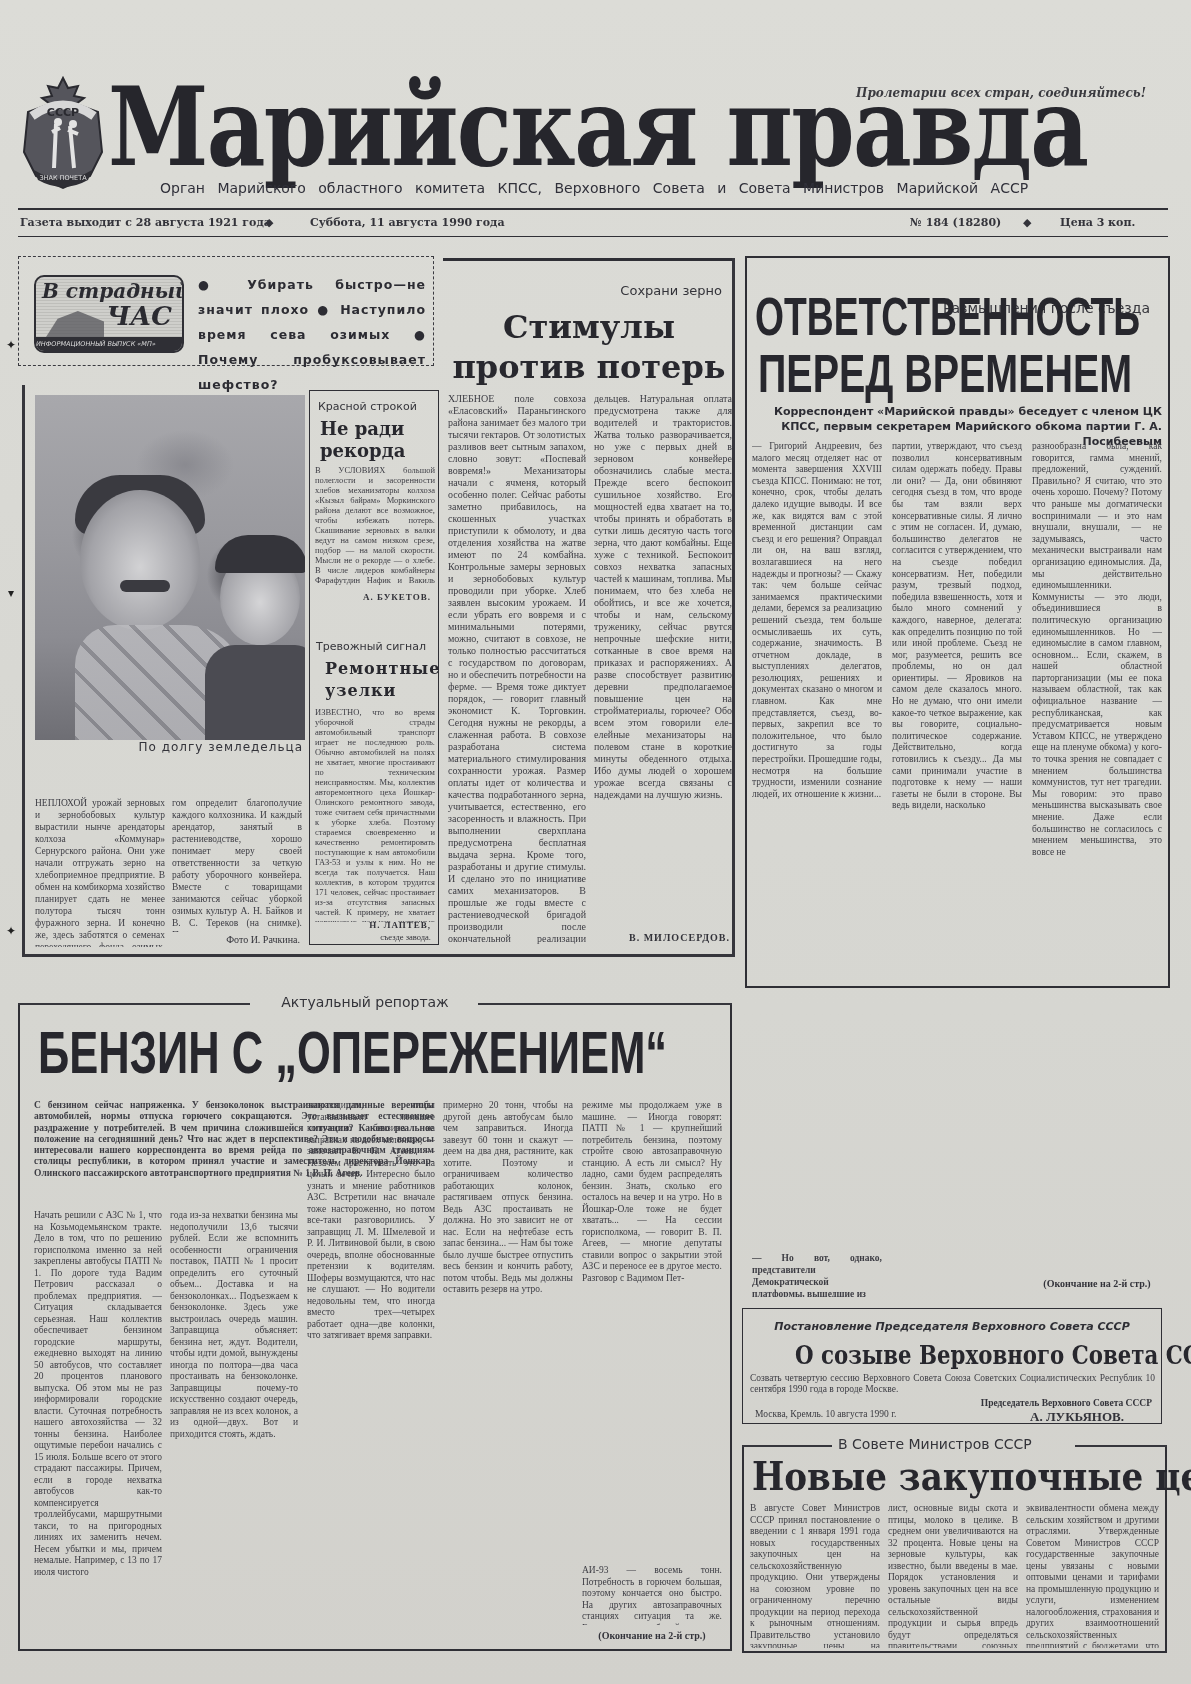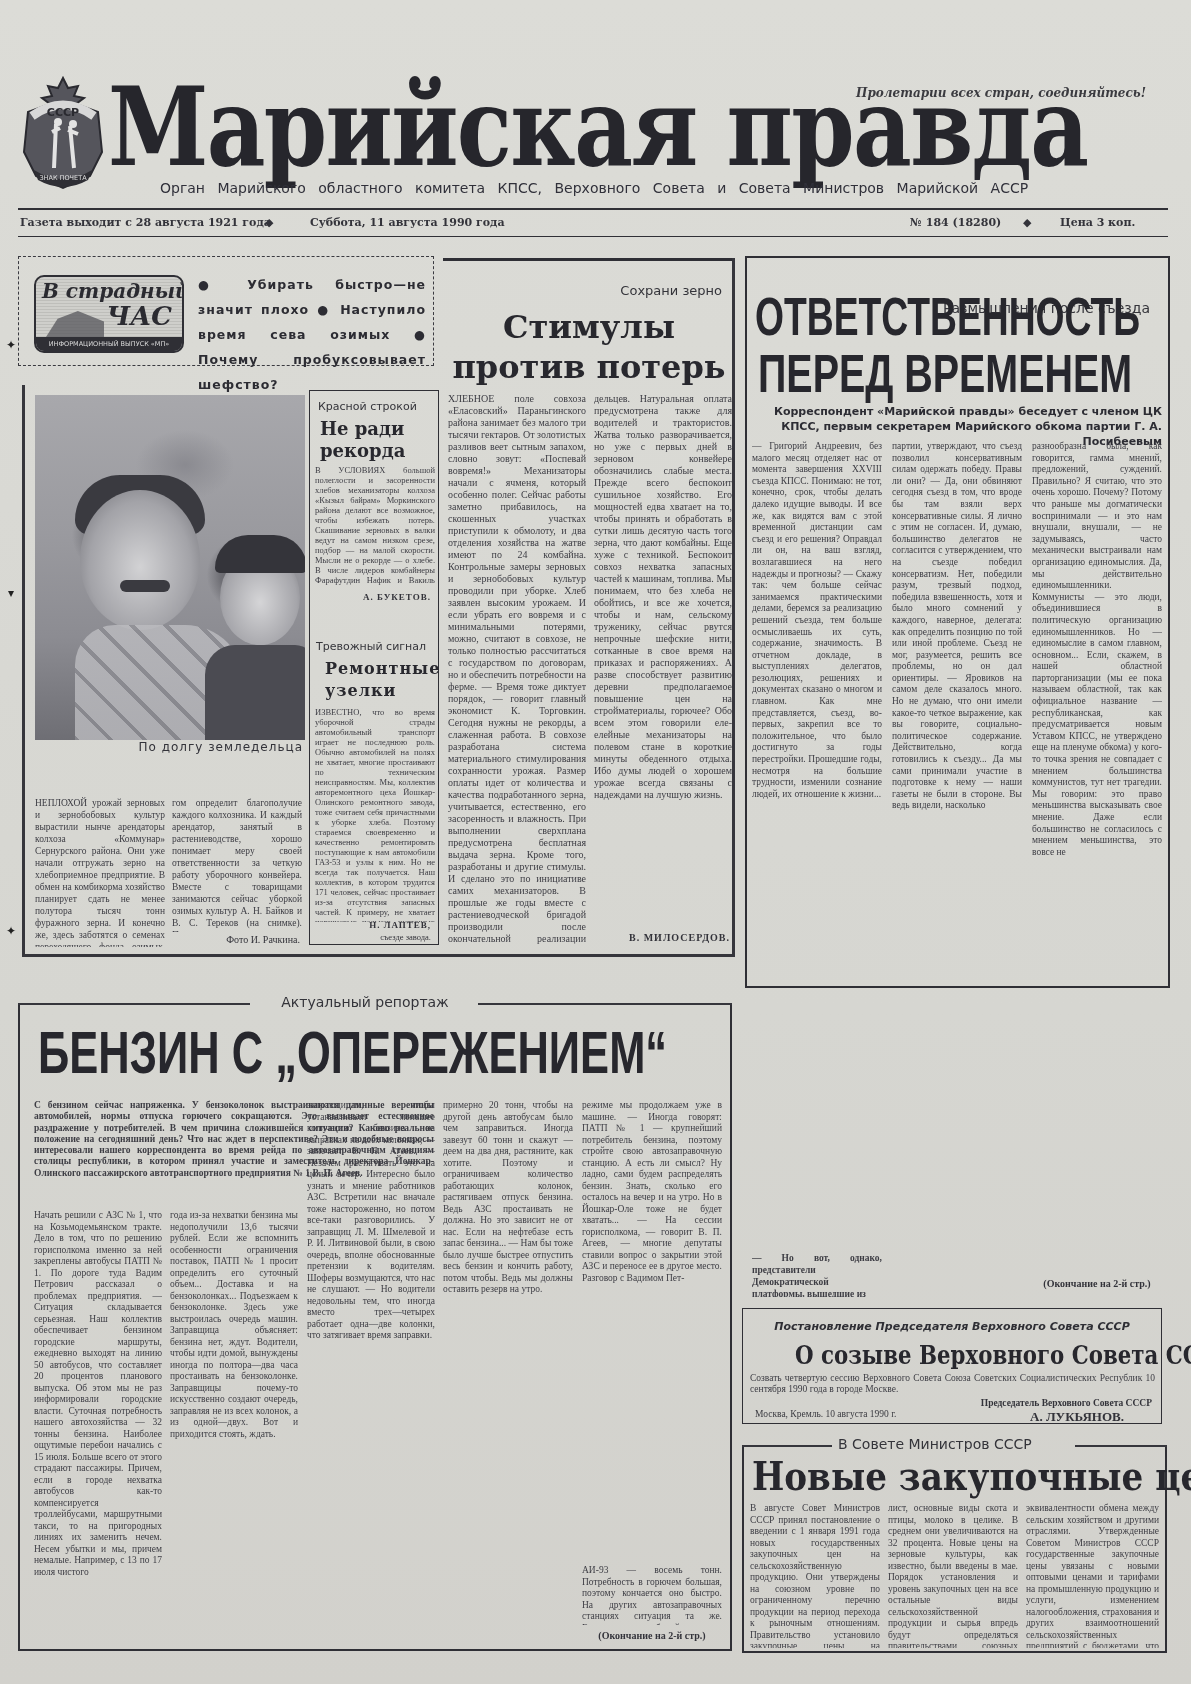--- a/index.html
+++ b/index.html
@@ -86,21 +86,21 @@
     <span style="left:1003px;">◆</span>
     <span style="left:1040px;">Цена 3 коп.</span>
   </div>
   <div class="rule" style="top:236px;width:1150px;height:1px;"></div>
 
   <div class="box dashed" style="left:18px;top:256px;width:416px;height:110px;"></div>
   <div style="position:absolute;left:34px;top:275px;width:150px;height:78px;border:2px solid #2f2f35;border-radius:10px;background:repeating-linear-gradient(0deg,#cfcfcb 0 2px,#bebeba 2px 3px);overflow:hidden;">
     <div style="position:absolute;left:6px;top:2px;font-family:'DejaVu Serif',serif;font-style:italic;font-weight:bold;font-size:20px;color:#2b2b31;white-space:nowrap;">В страдный</div>
     <div style="position:absolute;right:10px;top:24px;font-family:'DejaVu Serif',serif;font-style:italic;font-weight:bold;font-size:26px;color:#2b2b31;">ЧАС</div>
     <div style="position:absolute;left:10px;top:34px;width:58px;height:26px;background:#55555b;clip-path:polygon(0 100%,20% 30%,55% 0,100% 40%,100% 100%);opacity:.75;"></div>
-    <div style="position:absolute;left:0;bottom:0;width:100%;height:14px;background:#2f2f35;color:#dcdcdc;font-family:'DejaVu Sans',sans-serif;font-size:6.5px;line-height:14px;text-align:center;white-space:nowrap;">ИНФОРМАЦИОННЫЙ ВЫПУСК «МП»</div>
+    <div style="position:absolute;left:0;bottom:0;width:100%;height:14px;background:#2f2f35;color:#dcdcdc;font-family:'DejaVu Sans',sans-serif;font-style:italic;font-size:6.5px;line-height:14px;text-align:left;white-space:nowrap;">ИНФОРМАЦИОННЫЙ ВЫПУСК «МП»</div>
   </div>
   <div style="position:absolute;left:198px;top:272px;width:228px;font-family:'DejaVu Sans',sans-serif;font-weight:bold;font-size:12.5px;line-height:25px;color:#2c2c33;letter-spacing:1px;text-align:justify;">● Убирать быстро—не значит плохо ● Наступило время сева озимых ● Почему пробуксовывает шефство?</div>
 
   <div class="box" style="left:443px;top:258px;width:292px;height:536px;border-top-width:3px;border-bottom:none;border-left:none;"></div>
   <div class="kicker" style="position:absolute;left:540px;top:283px;width:182px;text-align:right;font-size:13px;">Сохрани зерно</div>
   <div class="headline" style="position:absolute;left:443px;top:308px;width:292px;text-align:center;font-size:32px;">Стимулы</div>
   <div class="headline" style="position:absolute;left:443px;top:348px;width:292px;text-align:center;font-size:32px;">против потерь</div>
 
   <div class="col body-text" style="left:448px;top:393px;width:138px;height:555px;">ХЛЕБНОЕ поле совхоза «Еласовский» Параньгинского района занимает без малого три тысячи гектаров. От золотистых разливов веет сытным запахом, словно зовут: «Поспевай вовремя!» Механизаторы начали с ячменя, который особенно полег. Сейчас работы заметно прибавилось, на скошенных участках приступили к обмолоту, и два отделения хозяйства на жатве имеют по 24 комбайна. Контрольные замеры зерновых и зернобобовых культур проводили при уборке. Хлеб заявлен высоким урожаем. И если убрать его вовремя и с минимальными потерями, можно, считают в совхозе, не только полностью рассчитаться с государством по договорам, но и обеспечить потребности на ферме. — Время тоже диктует порядок, — говорит главный экономист К. Торговкин. Сегодня нужны не рекорды, а слаженная работа. В совхозе разработана система материального стимулирования сохранности урожая. Размер оплаты идет от количества и качества подработанного зерна, учитывается, естественно, его засоренность и влажность. При выполнении сверхплана предусмотрена бесплатная выдача зерна. Кроме того, разработаны и другие стимулы. И сделано это по инициативе самих механизаторов. В прошлые же годы вместе с растениеводческой бригадой производили после окончательной реализации продукции, а в течение всего времени авансировали земле-</div>
   <div class="col body-text" style="left:594px;top:393px;width:138px;height:540px;">дельцев. Натуральная оплата предусмотрена также для водителей и трактористов. Жатва только разворачивается, но уже с первых дней в зерновом конвейере обозначились слабые места. Прежде всего беспокоит сушильное хозяйство. Его мощностей едва хватает на то, чтобы принять и обработать в сутки лишь десятую часть того зерна, что дают комбайны. Еще хуже с техникой. Беспокоит совхоз нехватка запасных частей к машинам, топлива. Мы понимаем, что без хлеба не обойтись, и все же хочется, чтобы и нам, сельскому труженику, сейчас рвутся непрочные шефские нити, сотканные в свое время на приказах и распоряжениях. А разве способствует развитию деревни предполагаемое повышение цен на стройматериалы, горючее? Обо всем этом говорили еле-елейные механизаторы на полевом стане в короткие минуты обеденного отдыха. Ибо думы людей о хорошем урожае всегда связаны с надеждами на лучшую жизнь.</div>

